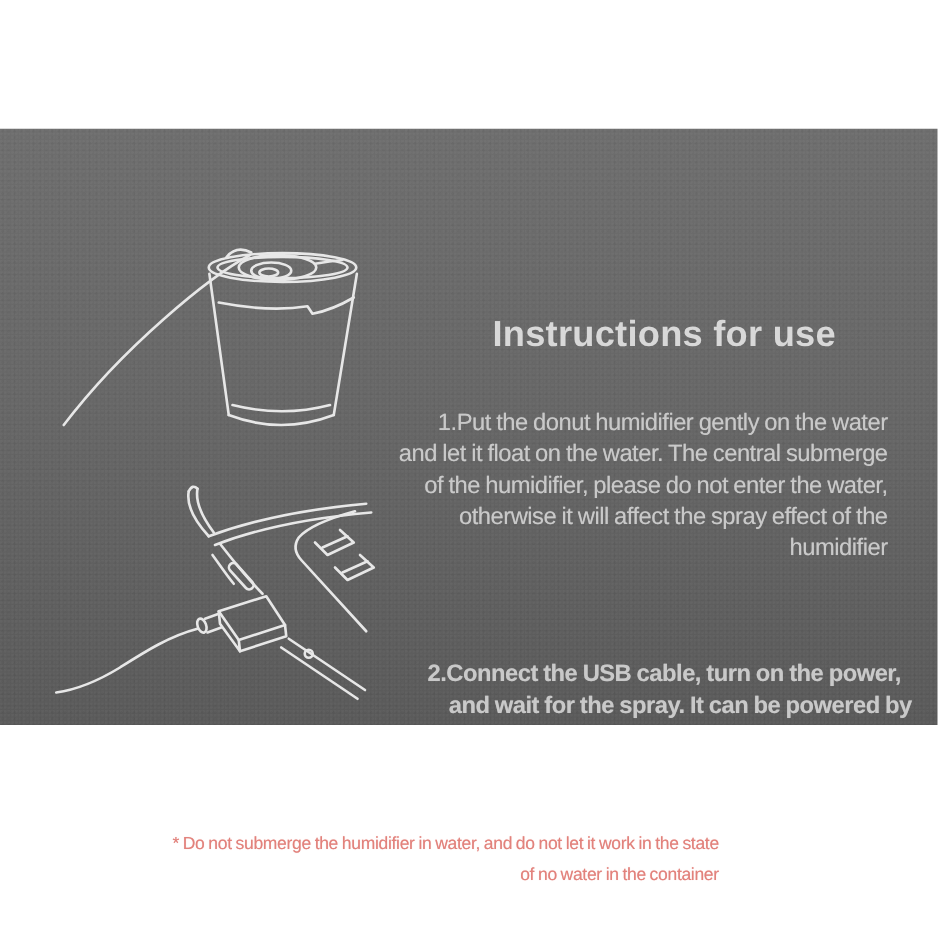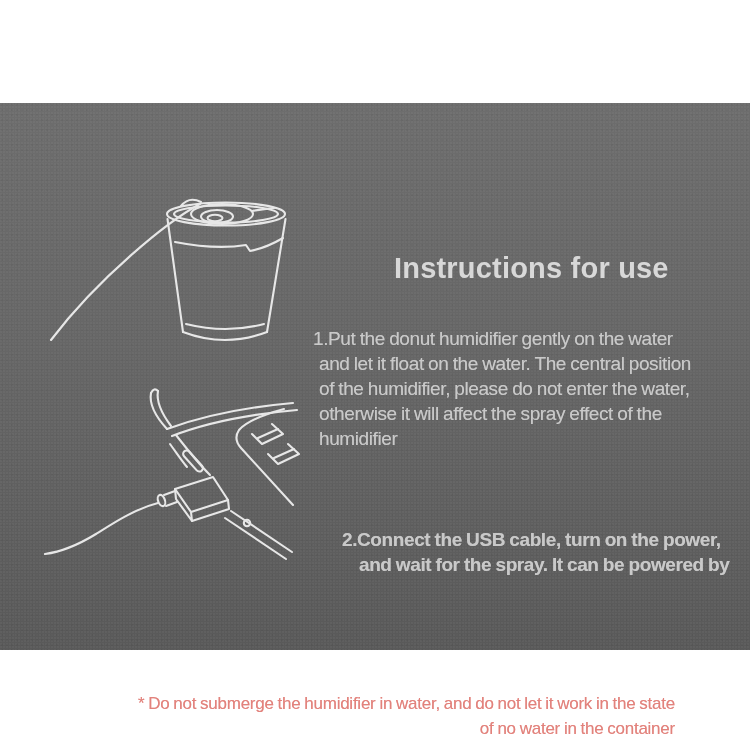--- a/index.html
+++ b/index.html
@@ -8,21 +8,21 @@
     background: #ffffff;
     font-family: "Liberation Sans", sans-serif;
     overflow: hidden;
     position: relative;
   }
   .page { position: absolute; inset: 0; background: #ffffff; }
 
   .card {
     position: absolute;
     left: 0; right: 0;
-    top: 103px; height: 547px;
+    top: 103px; height: 477px;
     background:
       radial-gradient(circle at 1px 1px, rgba(255,255,255,0.035) 1px, transparent 1.4px),
       radial-gradient(circle at 2px 2px, rgba(0,0,0,0.045) 1px, transparent 1.4px),
       linear-gradient(180deg, #6d6d6d 0%, #666666 45%, #595959 100%);
     background-size: 3px 3px, 5px 5px, 100% 100%;
   }
 
   .title {
     position: absolute;
     left: 394px; top: 149px;
@@ -37,28 +37,28 @@
   .step, .warning {
     position: absolute;
     font-size: 19px;
     line-height: 25px;
     letter-spacing: -0.4px;
     word-spacing: -0.6px;
     color: #c9c9c9;
     text-shadow: 0 0 0.6px rgba(210,210,210,0.55);
     white-space: nowrap;
   }
-  .step-1 { left: 313px; top: 223px; }
+  .step-1 { left: 313px; top: 223px; text-align: right; }
   .step-2 { left: 342px; top: 424px; font-weight: bold; }
   .step-1 .cont { padding-left: 6px; }
   .step-2 .cont { padding-left: 17px; }
 
   .warning {
-    left: 138px; top: 588px;
-    font-size: 17px;
+    left: 138px; top: 559px;
+    font-size: 14px;
     letter-spacing: -0.25px;
     color: #e2827c;
     text-shadow: 0 0 0.6px rgba(226,130,124,0.6);
   }
   .warning .cont { padding-left: 19px; text-align: right; }
 
   svg.art {
     position: absolute;
     inset: 0;
     width: 750px; height: 547px;
@@ -123,21 +123,21 @@
           <ellipse cx="161.5" cy="397.5" rx="3.4" ry="5.8" transform="rotate(-20 161.5 397.5)"></ellipse>
         </g>
         <path d="M 158,400 C 135,406 115,419 96,431 C 78,442 60,449 45,451"></path>
       </g>
     </svg>
 
     <h1 class="title">Instructions for use</h1>
 
     <div class="step step-1">
       <div class="line first"><span>1.</span><span>Put the donut humidifier gently on the water</span></div>
-      <div class="line cont">and let it float on the water. The central position</div>
+      <div class="line cont">and let it float on the water. The central submerge</div>
       <div class="line cont">of the humidifier, please do not enter the water,</div>
       <div class="line cont">otherwise it will affect the spray effect of the</div>
       <div class="line cont">humidifier</div>
     </div>
 
     <div class="step step-2">
       <div class="line first"><span>2.</span><span>Connect the USB cable, turn on the power,</span></div>
       <div class="line cont">and wait for the spray. It can be powered by</div>
     </div>
 

